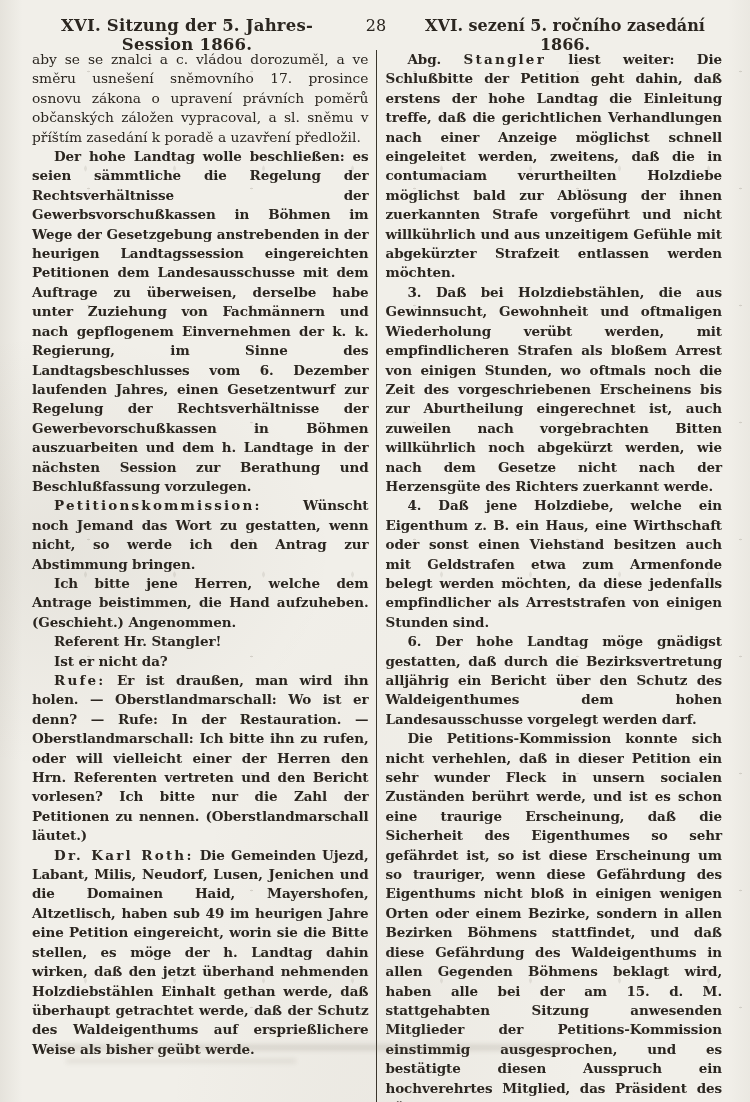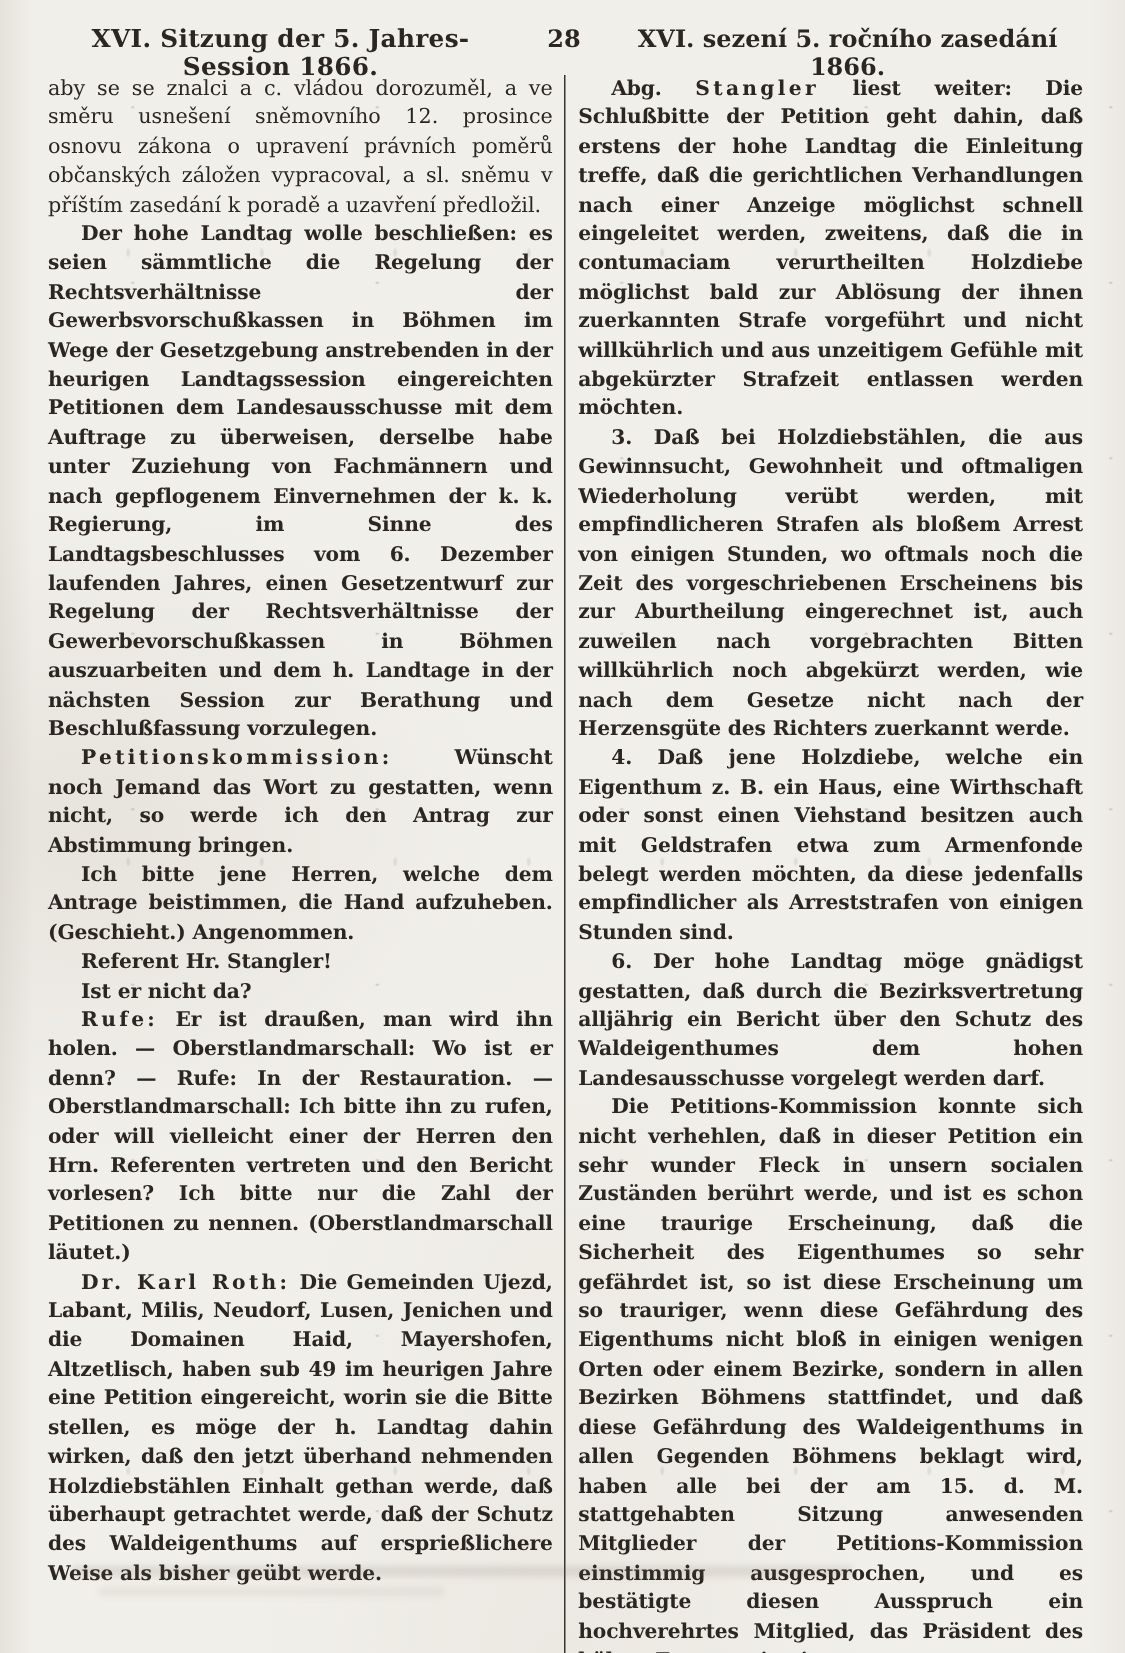--- a/index.html
+++ b/index.html
@@ -39,21 +39,21 @@
     position:absolute;
     top:16px;left:30px;right:28px;
     display:flex;align-items:baseline;
   }
   .header-left{
     flex:1;text-align:center;
     font-weight:bold;font-size:16.5px;letter-spacing:0.2px;
   }
   .page-number{
     width:64px;text-align:center;
-    font-size:16px;font-weight:bold;
+    font-size:16px;font-weight:normal;
   }
   .header-right{
     flex:1;text-align:center;
     font-weight:bold;font-size:16px;
   }
   .text-block{
     position:absolute;
     top:50px;left:32px;right:28px;
     display:flex;align-items:flex-start;
   }
@@ -101,21 +101,21 @@
 <div class="page">
 
   <div class="header">
     <div class="header-left">XVI. Sitzung der 5. Jahres-Session 1866.</div>
     <div class="page-number">28</div>
     <div class="header-right">XVI. sezení 5. ročního zasedání 1866.</div>
   </div>
 
   <div class="text-block">
     <div class="col col-left">
-        <p class="roman noindent"><span>aby se se znalci a c. vládou dorozuměl, a ve směru usnešení sněmovního 12. prosince osnovu zákona o upravení právních poměrů občanských záložen vypracoval, a sl. sněmu v příštím zasedání k poradě a uzavření předložil.</span></p>
+        <p class="roman noindent"><span>aby se se znalci a c. vládou dorozuměl, a ve směru usnešení sněmovního 17. prosince osnovu zákona o upravení právních poměrů občanských záložen vypracoval, a sl. sněmu v příštím zasedání k poradě a uzavření předložil.</span></p>
         <p class="fraktur"><span>Der hohe Landtag wolle beschließen: es seien sämmtliche die Regelung der Rechtsverhältnisse der Gewerbsvorschußkassen in Böhmen im Wege der Gesetzgebung anstrebenden in der heurigen Landtagssession eingereichten Petitionen dem Landesausschusse mit dem Auftrage zu überweisen, derselbe habe unter Zuziehung von Fachmännern und nach gepflogenem Einvernehmen der k. k. Regierung, im Sinne des Landtagsbeschlusses vom 6. Dezember laufenden Jahres, einen Gesetzentwurf zur Regelung der Rechtsverhältnisse der Gewerbevorschußkassen in Böhmen auszuarbeiten und dem h. Landtage in der nächsten Session zur Berathung und Beschlußfassung vorzulegen.</span></p>
         <p class="fraktur"><span class="sperr">Petitionskommission:</span><span> Wünscht noch Jemand das Wort zu gestatten, wenn nicht, so werde ich den Antrag zur Abstimmung bringen.</span></p>
         <p class="fraktur"><span>Ich bitte jene Herren, welche dem Antrage beistimmen, die Hand aufzuheben. (Geschieht.) Angenommen.</span></p>
         <p class="fraktur"><span>Referent Hr. Stangler!</span></p>
         <p class="fraktur"><span>Ist er nicht da?</span></p>
         <p class="fraktur"><span class="sperr">Rufe:</span><span> Er ist draußen, man wird ihn holen. — Oberstlandmarschall: Wo ist er denn? — Rufe: In der Restauration. — Oberstlandmarschall: Ich bitte ihn zu rufen, oder will vielleicht einer der Herren den Hrn. Referenten vertreten und den Bericht vorlesen? Ich bitte nur die Zahl der Petitionen zu nennen. (Oberstlandmarschall läutet.)</span></p>
         <p class="fraktur"><span class="sperr">Dr. Karl Roth:</span><span> Die Gemeinden Ujezd, Labant, Milis, Neudorf, Lusen, Jenichen und die Domainen Haid, Mayershofen, Altzetlisch, haben sub 49 im heurigen Jahre eine Petition eingereicht, worin sie die Bitte stellen, es möge der h. Landtag dahin wirken, daß den jetzt überhand nehmenden Holzdiebstählen Einhalt gethan werde, daß überhaupt getrachtet werde, daß der Schutz des Waldeigenthums auf ersprießlichere Weise als bisher geübt werde.</span></p>
       </div>
     <div class="col col-right">
         <p class="fraktur"><span>Abg. </span><span class="sperr">Stangler</span><span> liest weiter: Die Schlußbitte der Petition geht dahin, daß erstens der hohe Landtag die Einleitung treffe, daß die gerichtlichen Verhandlungen nach einer Anzeige möglichst schnell eingeleitet werden, zweitens, daß die in contumaciam verurtheilten Holzdiebe möglichst bald zur Ablösung der ihnen zuerkannten Strafe vorgeführt und nicht willkührlich und aus unzeitigem Gefühle mit abgekürzter Strafzeit entlassen werden möchten.</span></p>

